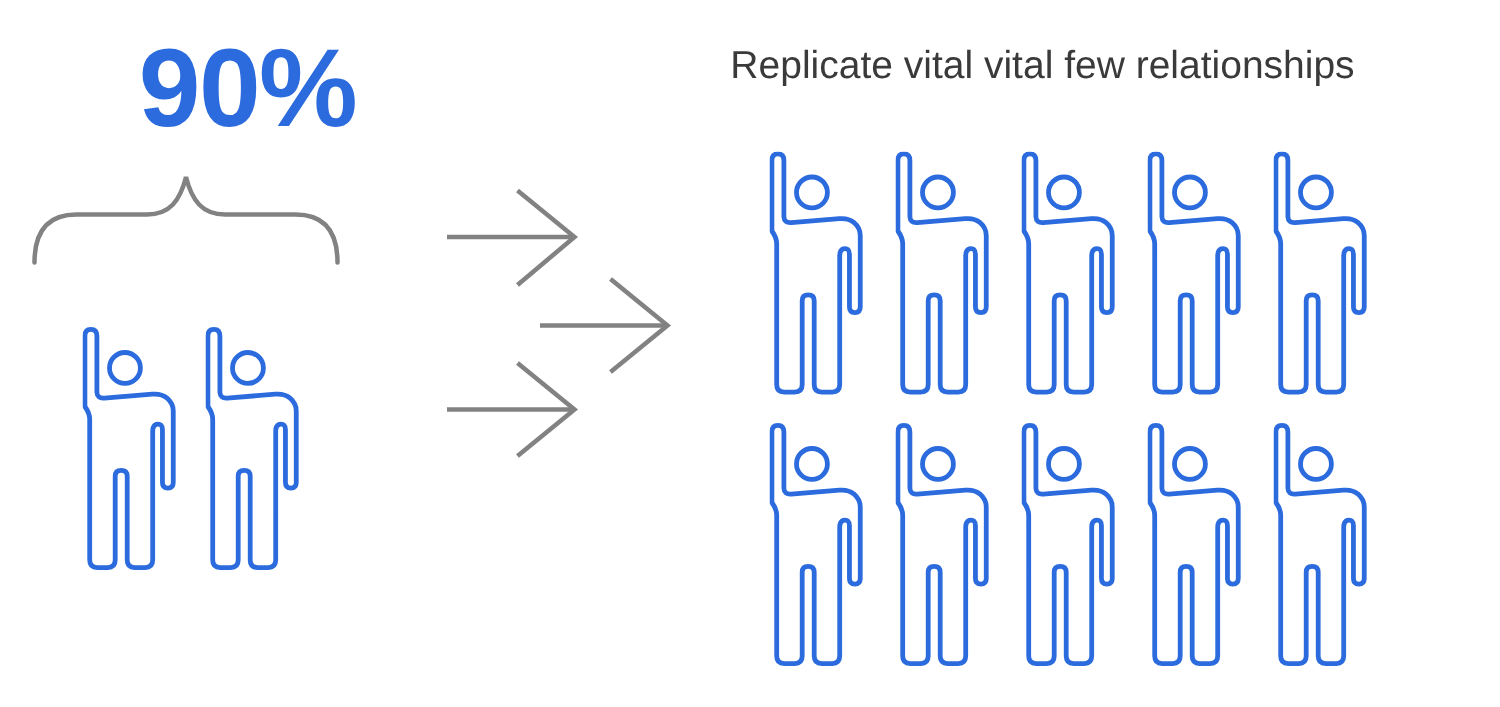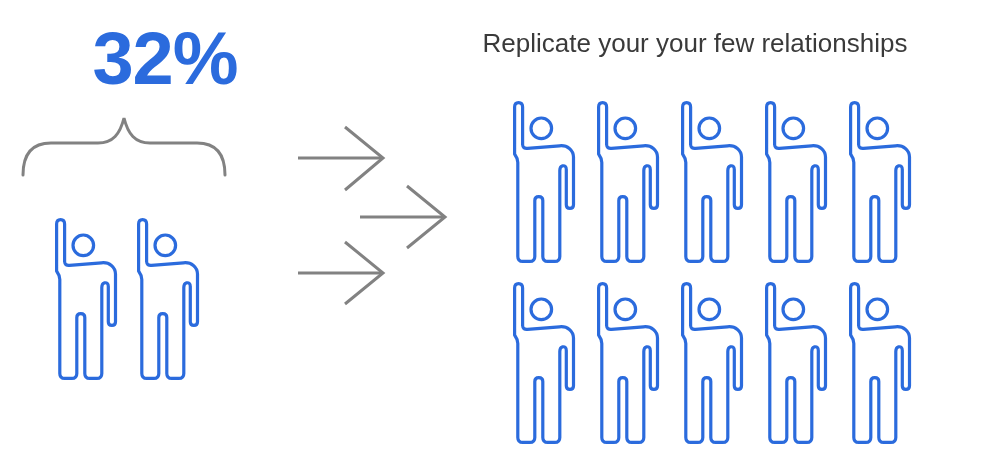--- a/index.html
+++ b/index.html
@@ -63,21 +63,21 @@
     fill: none;
     stroke-linecap: round;
     stroke-linejoin: round;
   }
 </style>
 </head>
 <body>
 
 <div class="canvas" style="--accent: #2b6bdd; --muted: #828282; --heading: #3a3a3a;">
 
-  <div class="pct-label">32%</div>
+  <div class="pct-label">90%</div>
 
   <svg class="brace" width="208" height="66" viewBox="0 0 208 66" aria-hidden="true">
     <path d="M 3,62 C 3,42 11,30 31,30 L 78,30 C 93,30 100,21 104,5
              C 108,21 115,30 130,30 L 177,30 C 197,30 205,42 205,62"></path>
   </svg>
 
   <div class="left-group">
   <svg class="person" viewBox="0 0 63 164" aria-hidden="true">
     <circle cx="28.3" cy="27.3" r="10.3"></circle>
     <path d="M 1.6,53 L 1.6,6 Q 1.6,1.6 5.6,1.6 Q 9.6,1.6 9.6,6 L 9.6,43.5
@@ -109,21 +109,21 @@
     <g>
       <path d="M 70,98 L 155,98"></path>
       <path d="M 117,67 L 155,98 L 117,129"></path>
     </g>
     <g>
       <path d="M 8,154 L 93,154"></path>
       <path d="M 55,123 L 93,154 L 55,185"></path>
     </g>
   </svg>
 
-  <div class="group-title">Replicate your your few relationships</div>
+  <div class="group-title">Replicate vital vital few relationships</div>
 
   <div class="right-group" style="grid-template-columns: repeat(5, 63px);">
   <svg class="person" viewBox="0 0 63 164" aria-hidden="true">
     <circle cx="28.3" cy="27.3" r="10.3"></circle>
     <path d="M 1.6,53 L 1.6,6 Q 1.6,1.6 5.6,1.6 Q 9.6,1.6 9.6,6 L 9.6,43.5
              Q 9.8,47.8 14.5,47.4 L 46.5,44.8 Q 52.5,44.2 56.4,47.4 Q 60.5,50.9 60.5,56
              L 60.5,103.7 Q 60.5,107.4 56.9,107.4 Q 53.3,107.4 53.3,103.7 L 53.3,68.5
              Q 53.3,64 49.2,64.9 Q 46.8,65.7 46.8,69.5 L 46.8,155.4 Q 46.8,160.4 41.8,160.4
              L 34.8,160.4 Q 29.8,160.4 29.8,155.4 L 29.8,99.5 Q 29.8,95.6 25.8,95.6
              Q 21.8,95.6 21.8,99.5 L 21.8,155.4 Q 21.8,160.4 16.8,160.4 L 9.8,160.4

